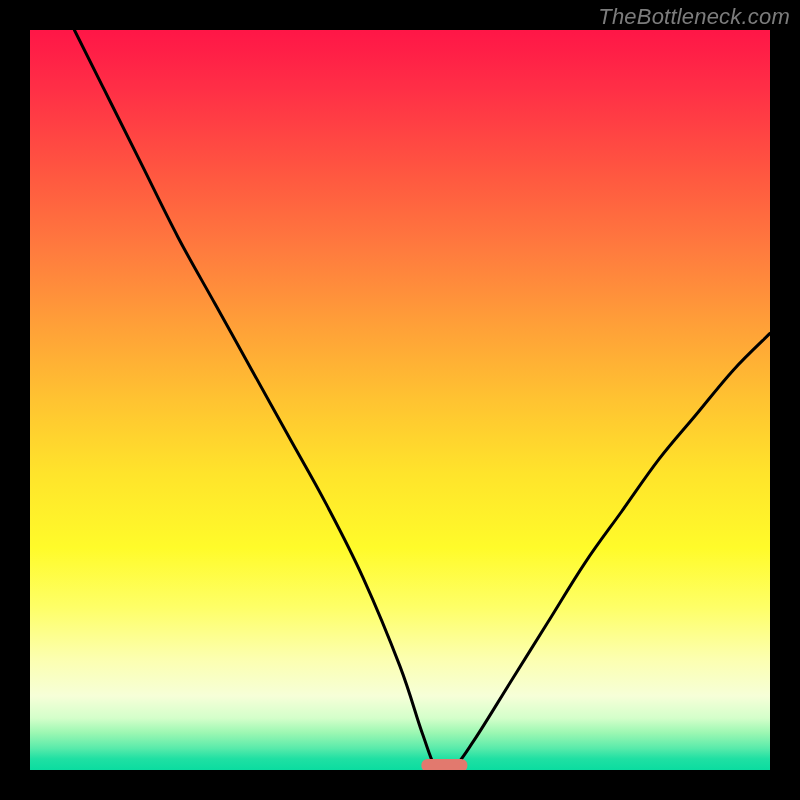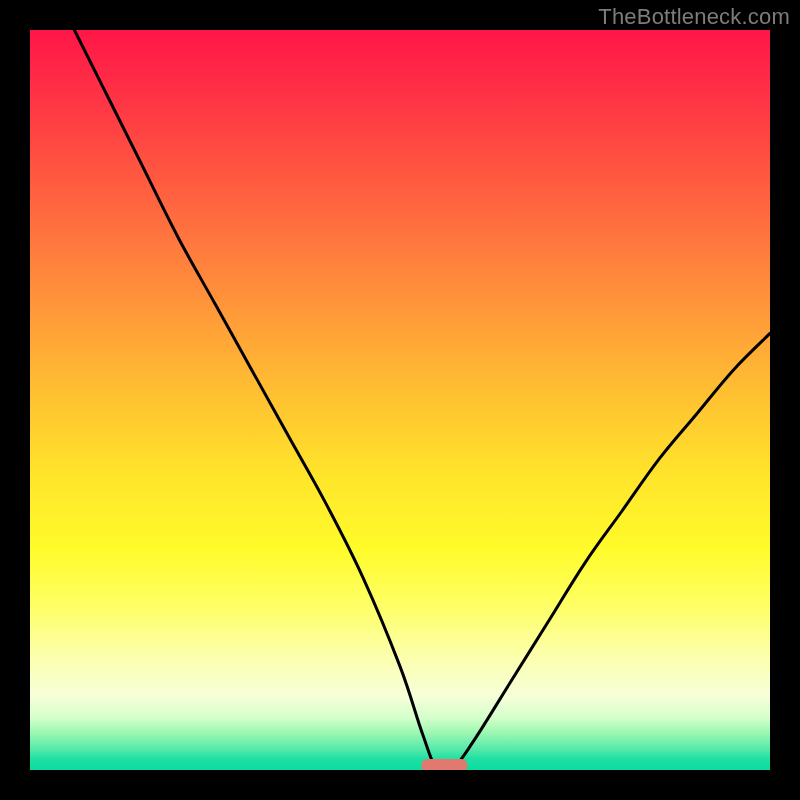--- a/index.html
+++ b/index.html
@@ -19,20 +19,21 @@
   }
   .watermark {
     position: absolute;
     top: 4px;
     right: 10px;
     color: #7c7c7c;
     font-size: 22px;
     font-weight: 500;
     letter-spacing: 0.2px;
     z-index: 10;
+    font-style: italic;
   }
   .plot-area {
     position: absolute;
     left: 30px;
     top: 30px;
     width: 740px;
     height: 740px;
     overflow: hidden;
   }
   .gradient {

